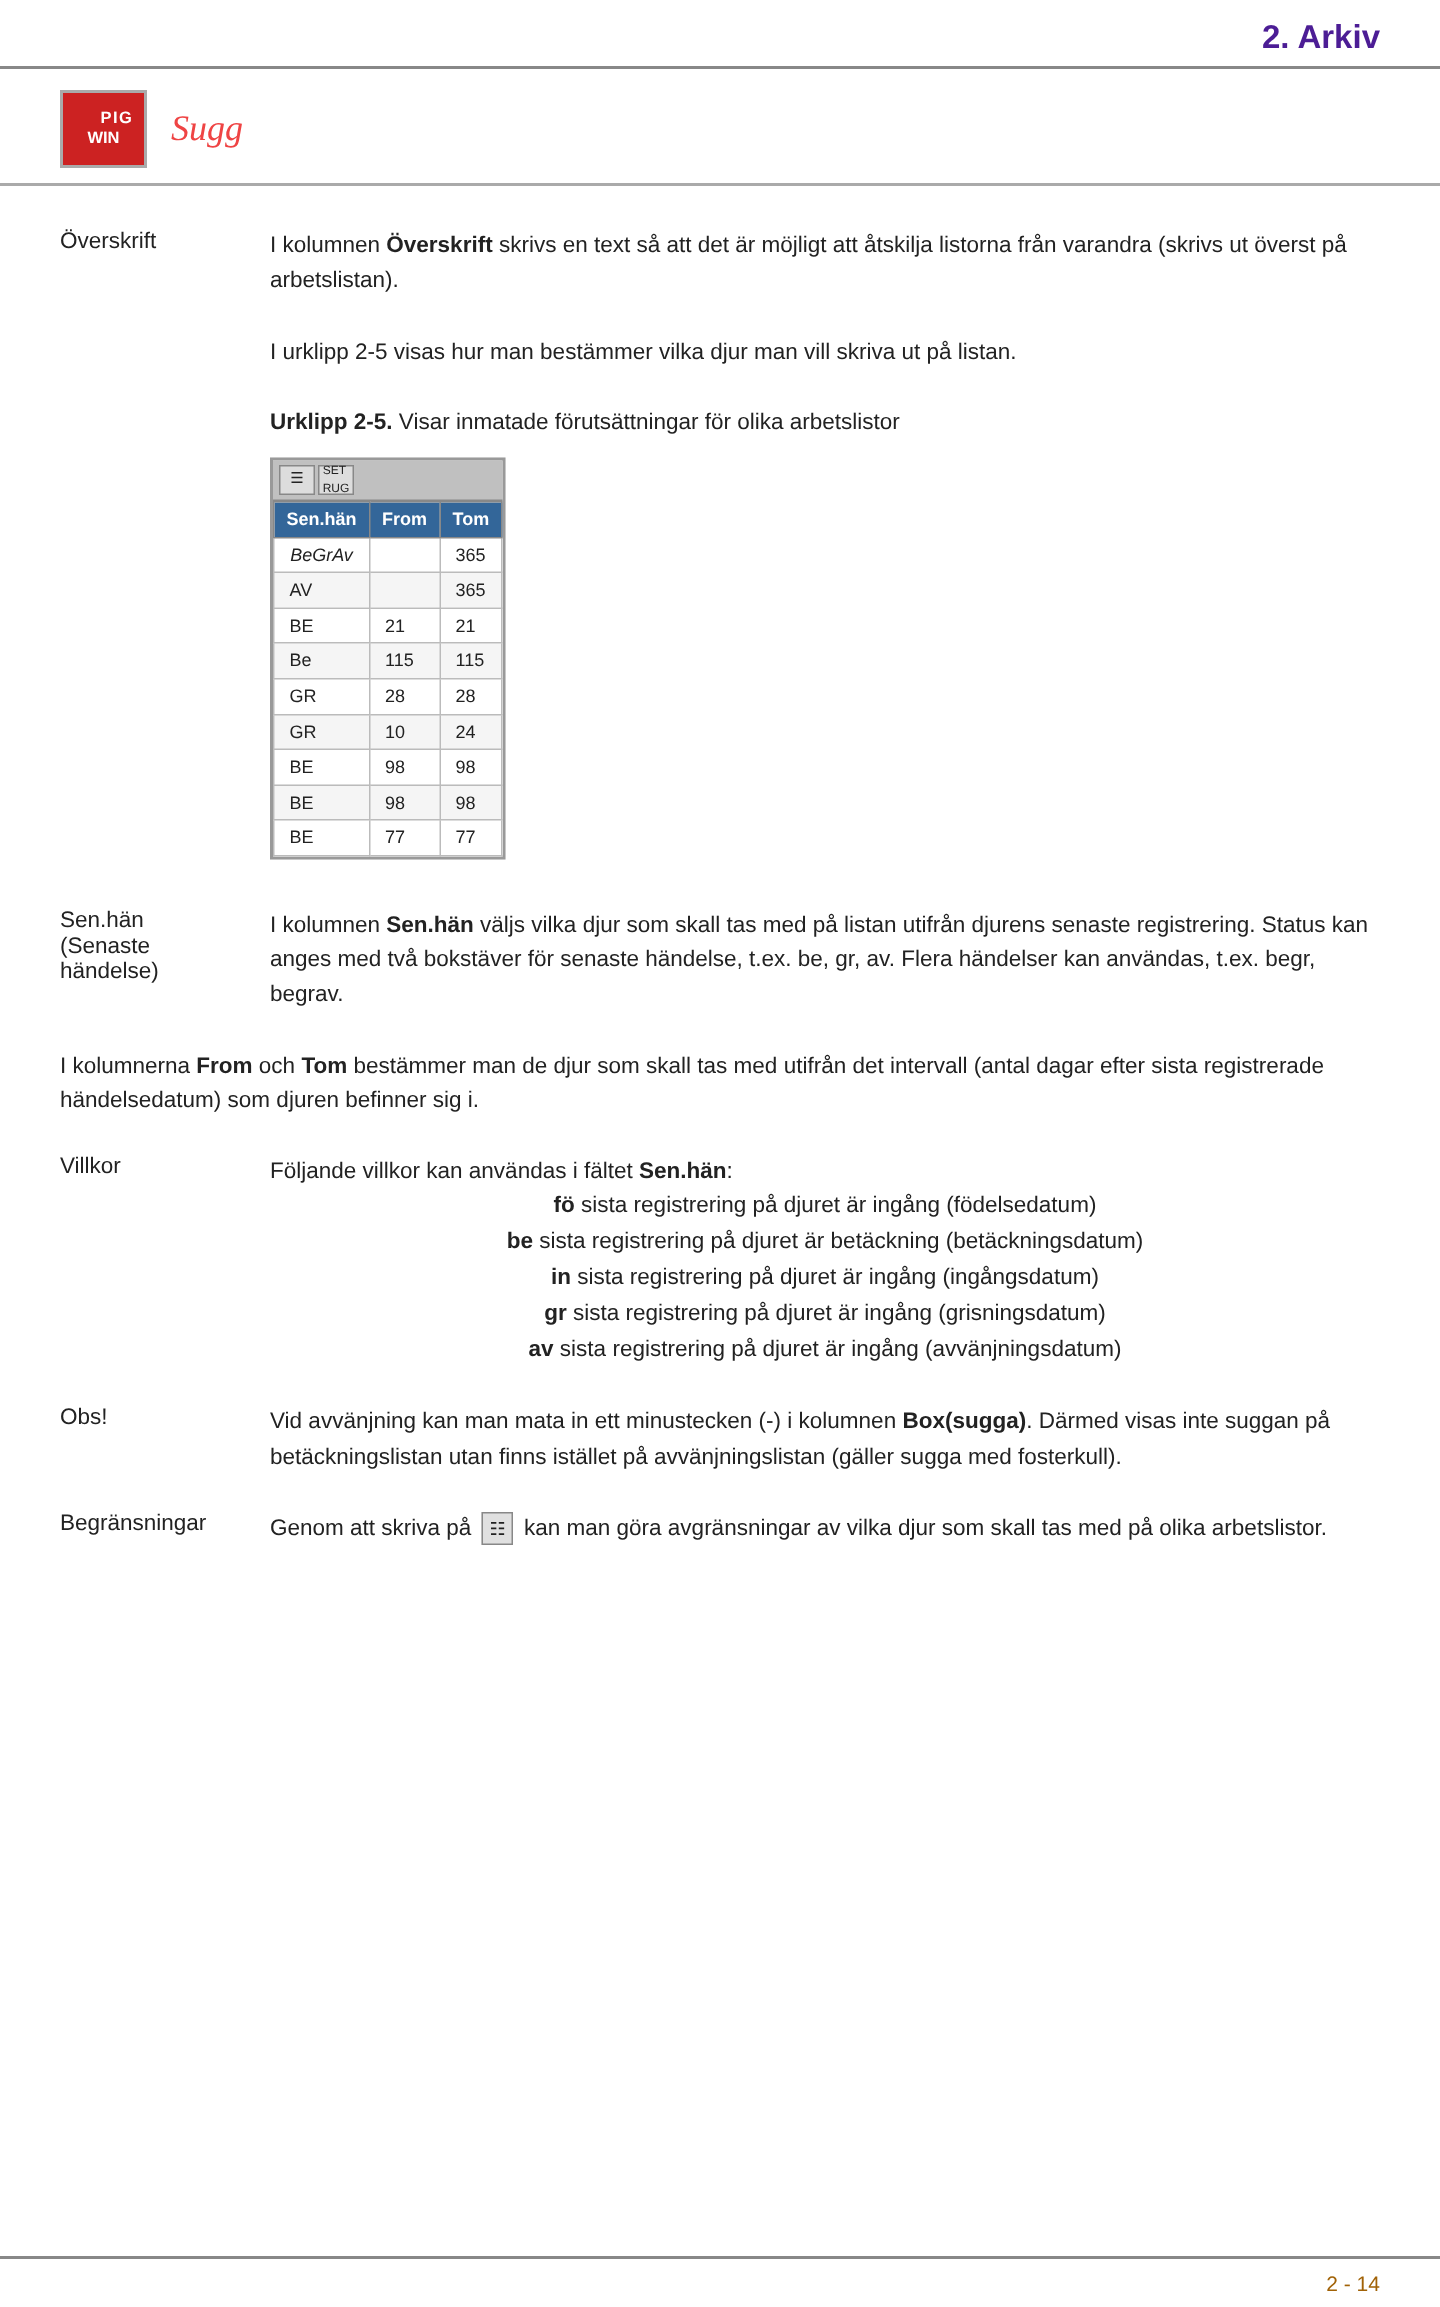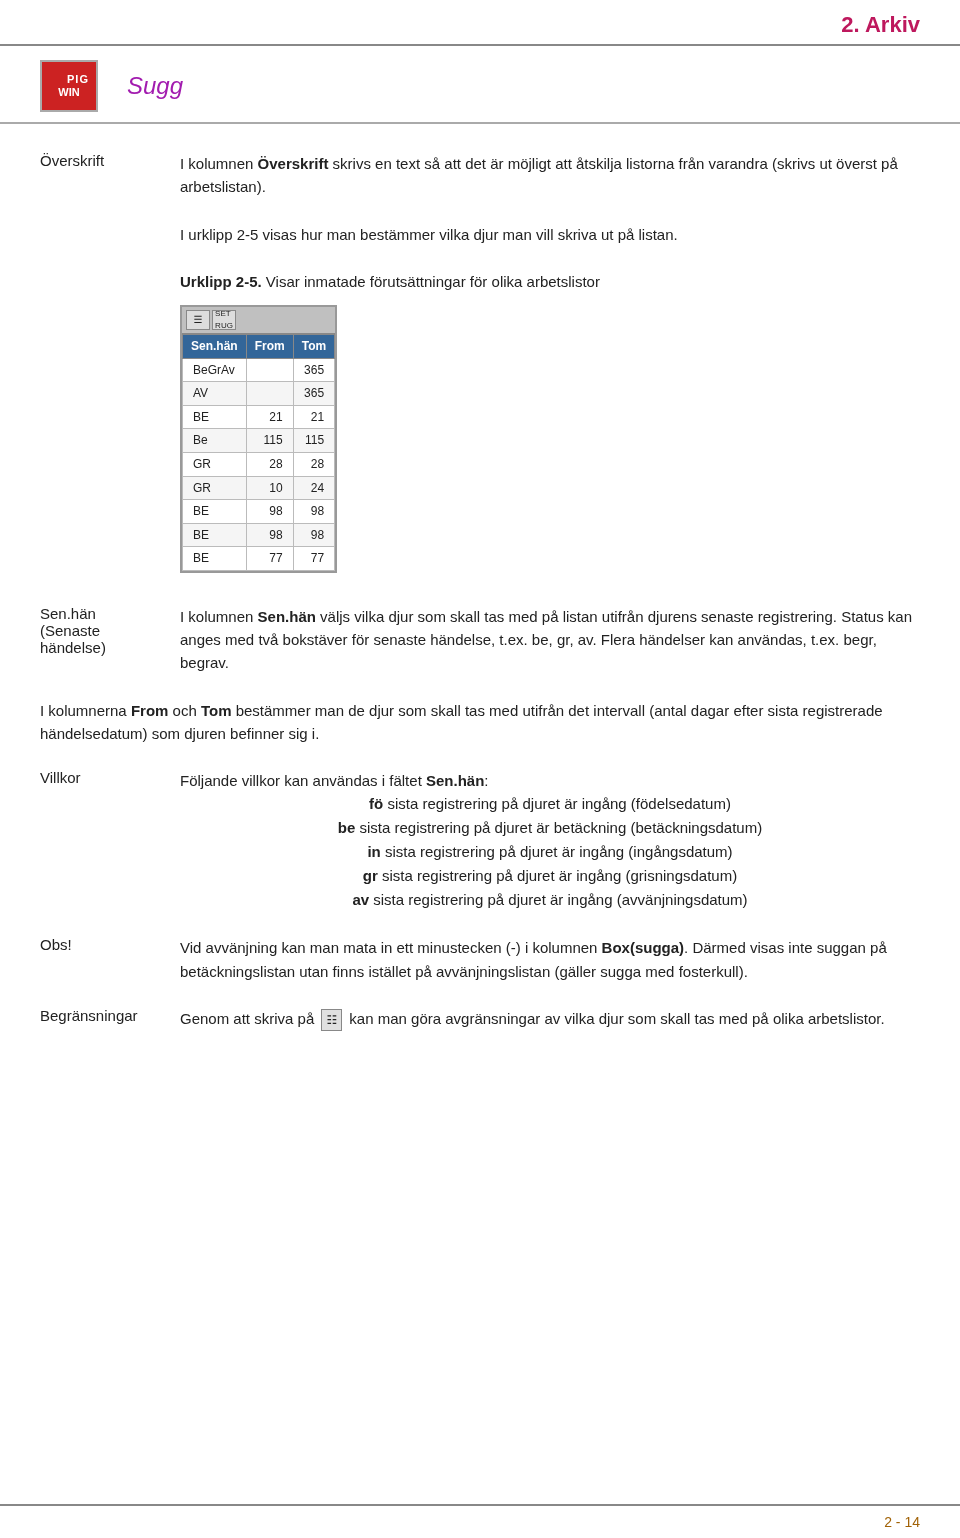--- a/index.html
+++ b/index.html
@@ -17,21 +17,21 @@
     .header {
       display: flex;
       justify-content: flex-end;
       align-items: center;
       padding: 12px 40px 6px 40px;
       border-bottom: 2px solid #888;
     }
     .header-title {
       font-size: 22px;
       font-weight: bold;
-      color: #be185d;
+      color: #4c1d95;
     }
 
     
     .logo-area {
       display: flex;
       align-items: center;
       padding: 14px 40px 10px 40px;
       border-bottom: 2px solid #aaa;
     }
     .logo-box {
@@ -57,22 +57,23 @@
       font-size: 11px;
       font-weight: bold;
       color: white;
       line-height: 1.2;
       text-align: center;
     }
     .logo-sugg {
       font-size: 24px;
       font-style: italic;
       font-weight: normal;
-      color: #a21caf;
-      margin-left: 21px;
+      color: #ef4444;
+      margin-left: 8px;
+      font-family: Liberation Serif, serif;
     }
 
     
     .content {
       padding: 28px 40px 60px 40px;
     }
 
     
     .section-row {
       display: flex;
@@ -128,21 +129,21 @@
       color: white;
       padding: 2px 8px;
       border: 1px solid #888;
       font-weight: bold;
       text-align: center;
       font-size: 12px;
     }
     .sim-table td {
       padding: 2px 10px;
       border: 1px solid #bbb;
-      text-align: right;
+      text-align: left;
       font-size: 12px;
       background: white;
     }
     .sim-table tr:nth-child(even) td {
       background: #f5f5f5;
     }
 
     
     b { font-weight: bold; }
 
@@ -215,21 +216,21 @@
           <table class="sim-table">
             <thead>
               <tr>
                 <th>Sen.hän</th>
                 <th>From</th>
                 <th>Tom</th>
               </tr>
             </thead>
             <tbody id="table-body">
             <tr>
-                  <td style="text-align: left;">BeGrAv</td>
+                  <td style="text-align: center; font-style: italic;">BeGrAv</td>
                   <td></td>
                   <td>365</td>
                 </tr>
                 <tr>
                   <td style="text-align: left;">AV</td>
                   <td></td>
                   <td>365</td>
                 </tr>
                 <tr>
                   <td style="text-align: left;">BE</td>

